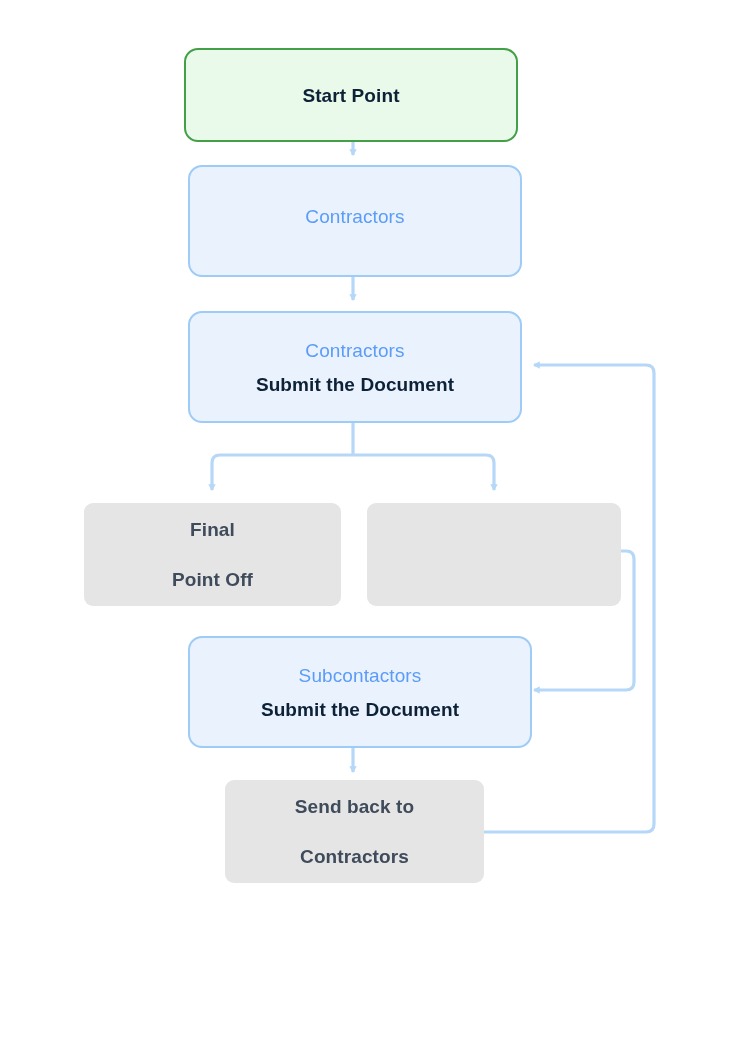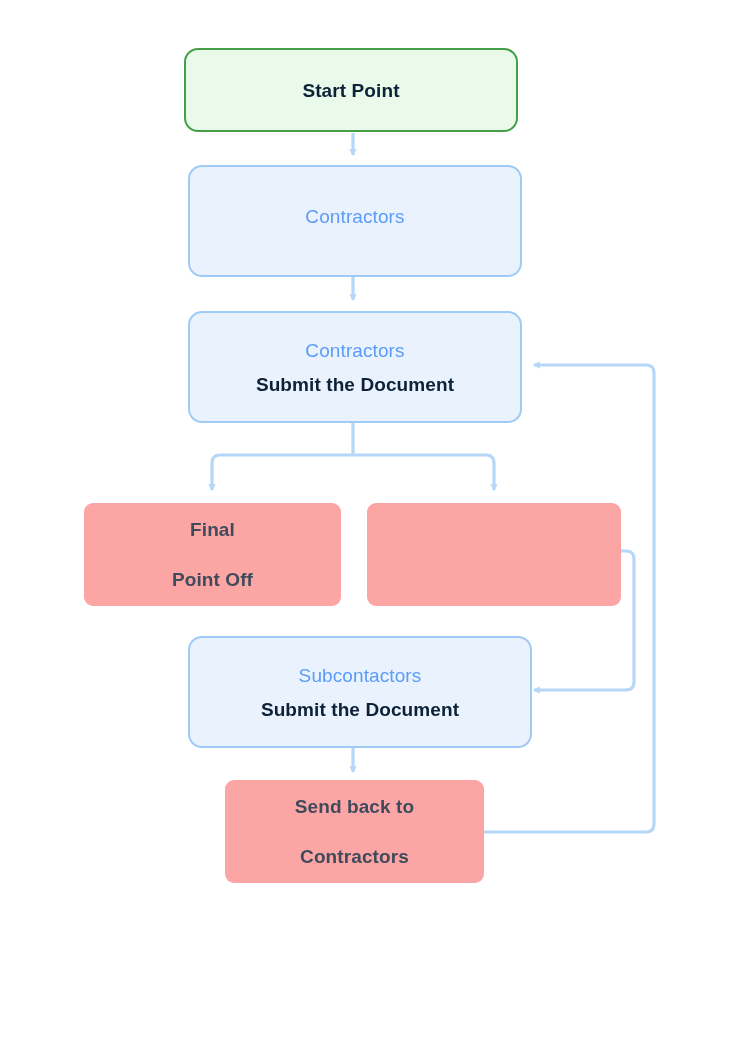--- a/index.html
+++ b/index.html
@@ -41,21 +41,21 @@
     background: #e9f9ea;
     border: 2.5px solid #43a047;
     border-radius: 14px;
   }
   .node-actor {
     background: #eaf2fe;
     border: 2.5px solid #9fcbf7;
     border-radius: 14px;
   }
   .node-plain {
-    background: #fca5a5;
+    background: #e5e5e5;
     border: none;
     border-radius: 9px;
     gap: 20px;
   }
   .node-title {
     color: #0d2137;
     font-size: 19px;
     font-weight: bold;
     line-height: 25px;
     letter-spacing: 0.1px;
@@ -114,21 +114,21 @@
 
     <g>
       <path d="M 353 748 L 353 772" stroke="#b6d7f7" stroke-width="3.2" fill="none" marker-end="url(#arrowhead)"></path>
     </g>
 
     <g>
       <path d="M 484 832 L 646 832 Q 654 832 654 824 L 654 373 Q 654 365 646 365 L 534 365" stroke="#b6d7f7" stroke-width="3.2" fill="none" marker-end="url(#arrowhead)"></path>
     </g>
   </svg>
 
-  <div class="node node-start" style="left:184px; top:48px; width:334px; height:84px;">
+  <div class="node node-start" style="left:184px; top:48px; width:334px; height:94px;">
     <span class="node-title node-line">Start Point</span>
   </div>
 
   <div class="node node-actor" style="left:188px; top:165px; width:334px; height:112px;">
     <span class="node-actorlabel">Contractors</span>
   </div>
 
   <div class="node node-actor" style="left:188px; top:311px; width:334px; height:112px;">
     <span class="node-actorlabel">Contractors</span>
     <span class="node-title node-line">Submit the Document</span>

